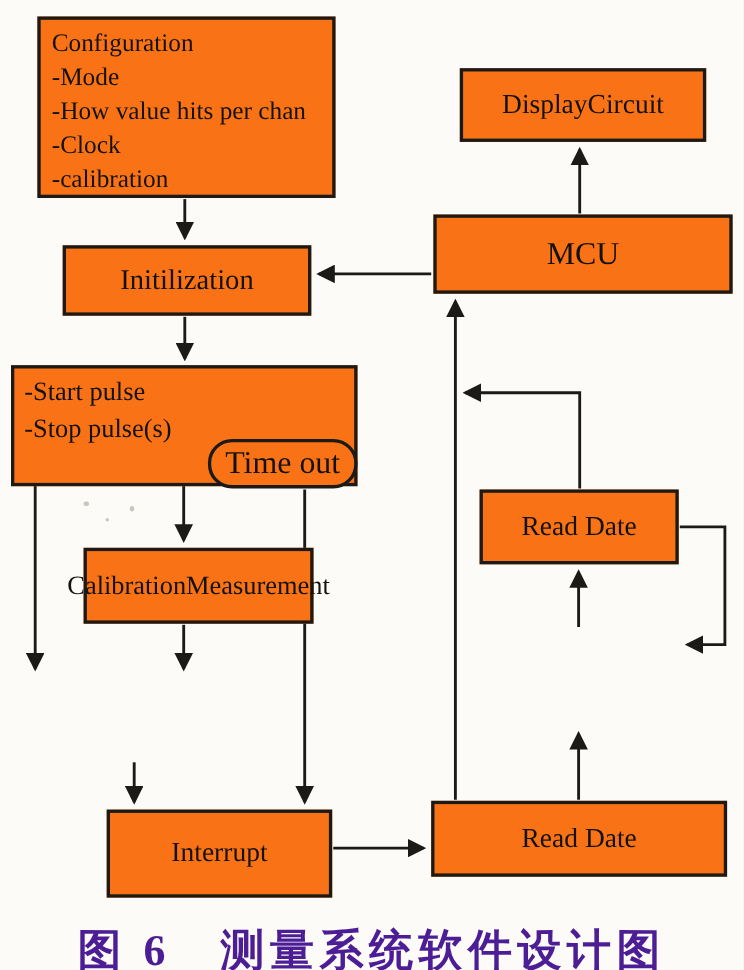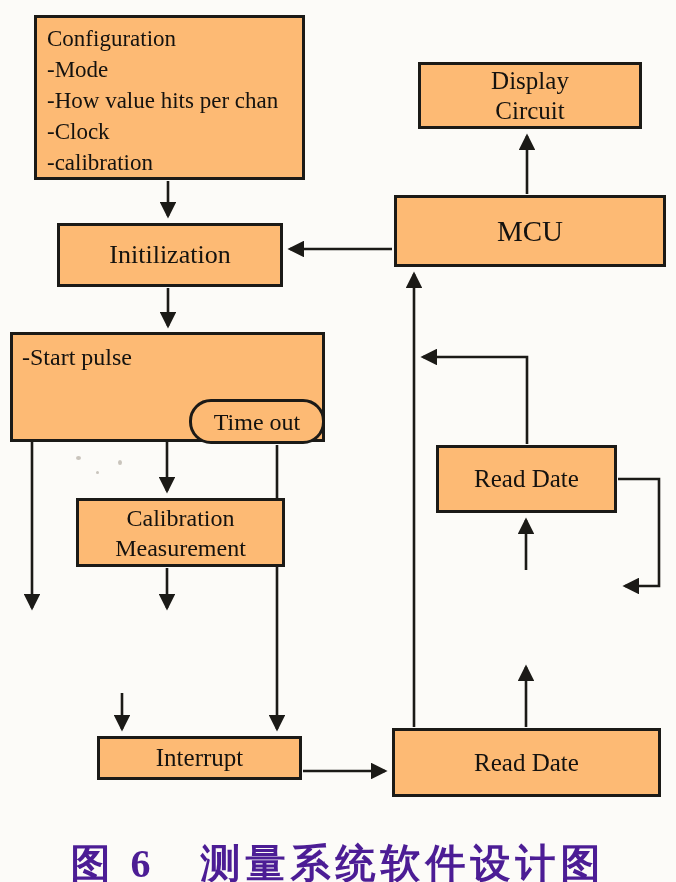--- a/index.html
+++ b/index.html
@@ -9,40 +9,40 @@
     width:676px;height:882px;
     background:#fcfbf8;
     overflow:hidden;
     font-family:"Liberation Serif", serif;
     color:#14120f;
   }
   .box{
     position:absolute;
     box-sizing:border-box;
     border:3px solid #1b1a17;
-    background:#fdba74;
+    background:#f97316;
     z-index:2;
     line-height:1.25;
   }
   .box.center{
-    display:flex;flex-direction:column;
+    display:flex;
     justify-content:center;align-items:center;
     text-align:center;
   }
   .box .ln{white-space:nowrap;}
   
   #config{left:34px;top:15px;width:271px;height:165px;font-size:23px;padding:5px 4px 0 10px;line-height:31px;}
   #display{left:418px;top:62px;width:224px;height:67px;font-size:25px;line-height:30px;}
   #init{left:57px;top:223px;width:226px;height:64px;font-size:26px;}
   #mcu{left:394px;top:195px;width:272px;height:72px;font-size:29px;}
   #tdc{left:10px;top:332px;width:315px;height:110px;font-size:24px;padding:6px 4px 0 9px;line-height:33px;}
-  #timeout{left:189px;top:399px;width:136px;height:45px;font-size:24px;z-index:3;border-radius:22px;}
+  #timeout{left:189px;top:399px;width:136px;height:45px;font-size:29px;z-index:3;border-radius:22px;}
   #calib{left:76px;top:498px;width:209px;height:69px;font-size:24px;line-height:30px;}
   #alu{left:8px;top:615px;width:265px;height:77px;font-size:25px;line-height:34px;}
-  #interrupt{left:97px;top:736px;width:205px;height:44px;font-size:25px;}
+  #interrupt{left:97px;top:736px;width:205px;height:80px;font-size:25px;}
   #rdtop{left:436px;top:445px;width:181px;height:68px;font-size:25px;}
   #write{left:436px;top:571px;width:181px;height:89px;font-size:24px;line-height:28px;}
   #rdbottom{left:392px;top:728px;width:269px;height:69px;font-size:25px;}
   #edges{position:absolute;left:0;top:0;z-index:1;}
   #caption{
     position:absolute;left:0;top:836px;width:676px;
     text-align:center;font-size:40px;font-weight:bold;
     letter-spacing:5px;color:#4c1d95;
   }
   .speck{position:absolute;background:#c9c4bc;border-radius:50%;z-index:0;}
@@ -100,20 +100,21 @@
   <div class="box center" id="init">
     <div class="ln">Initilization</div>
   </div>
 
   <div class="box center" id="mcu">
     <div class="ln">MCU</div>
   </div>
 
   <div class="box" id="tdc">
     <div class="ln">-Start pulse</div>
+    <div class="ln">-Stop pulse(s)</div>
   </div>
 
   <div class="box center" id="timeout">
     <div class="ln">Time out</div>
   </div>
 
   <div class="box center" id="calib">
     <div class="ln">Calibration</div>
     <div class="ln">Measurement</div>
   </div>

